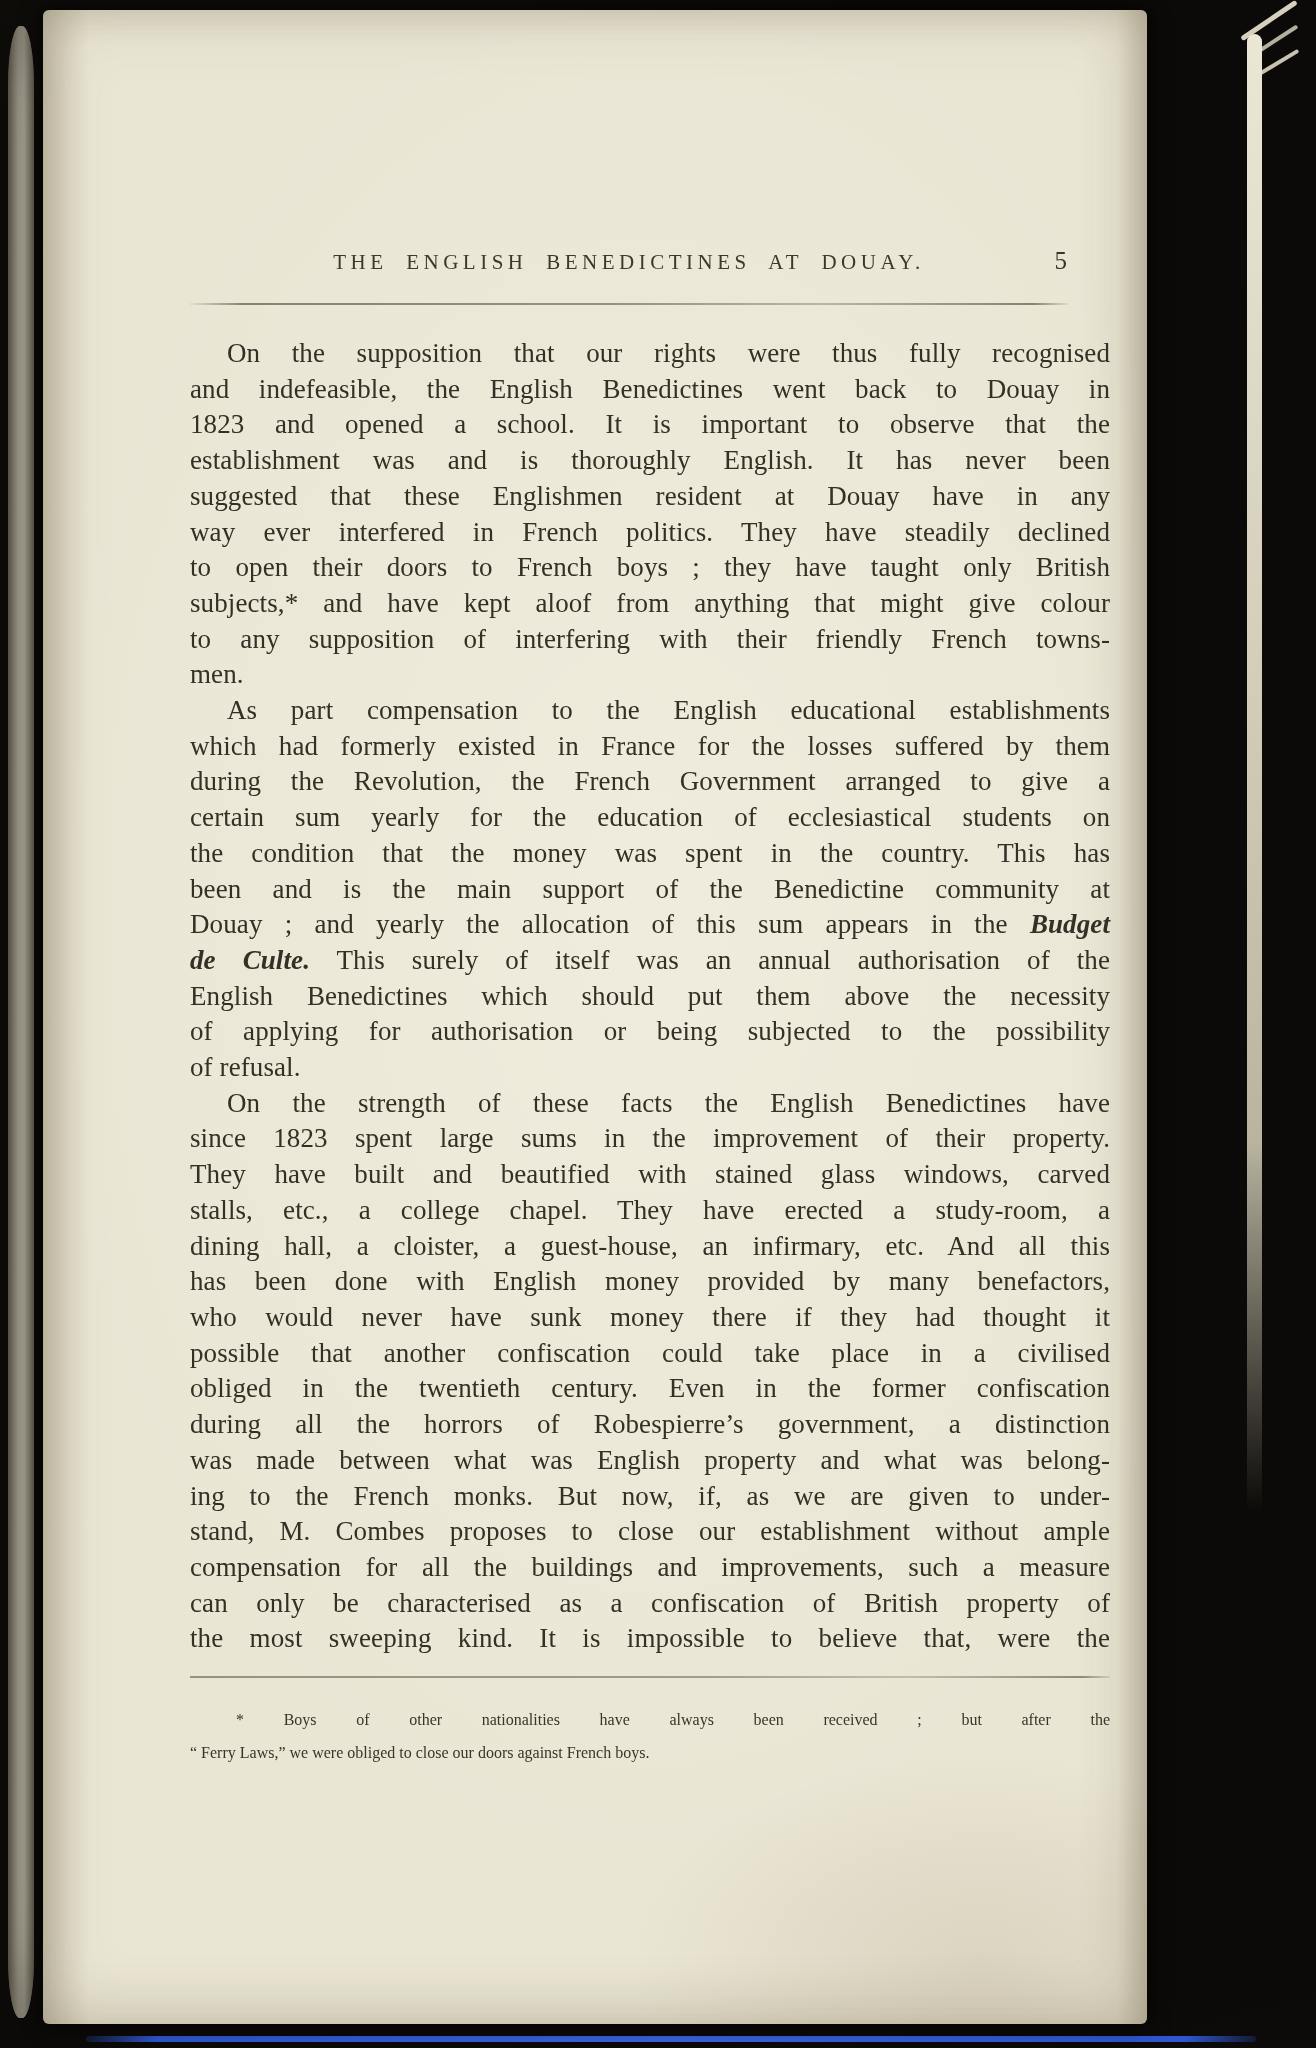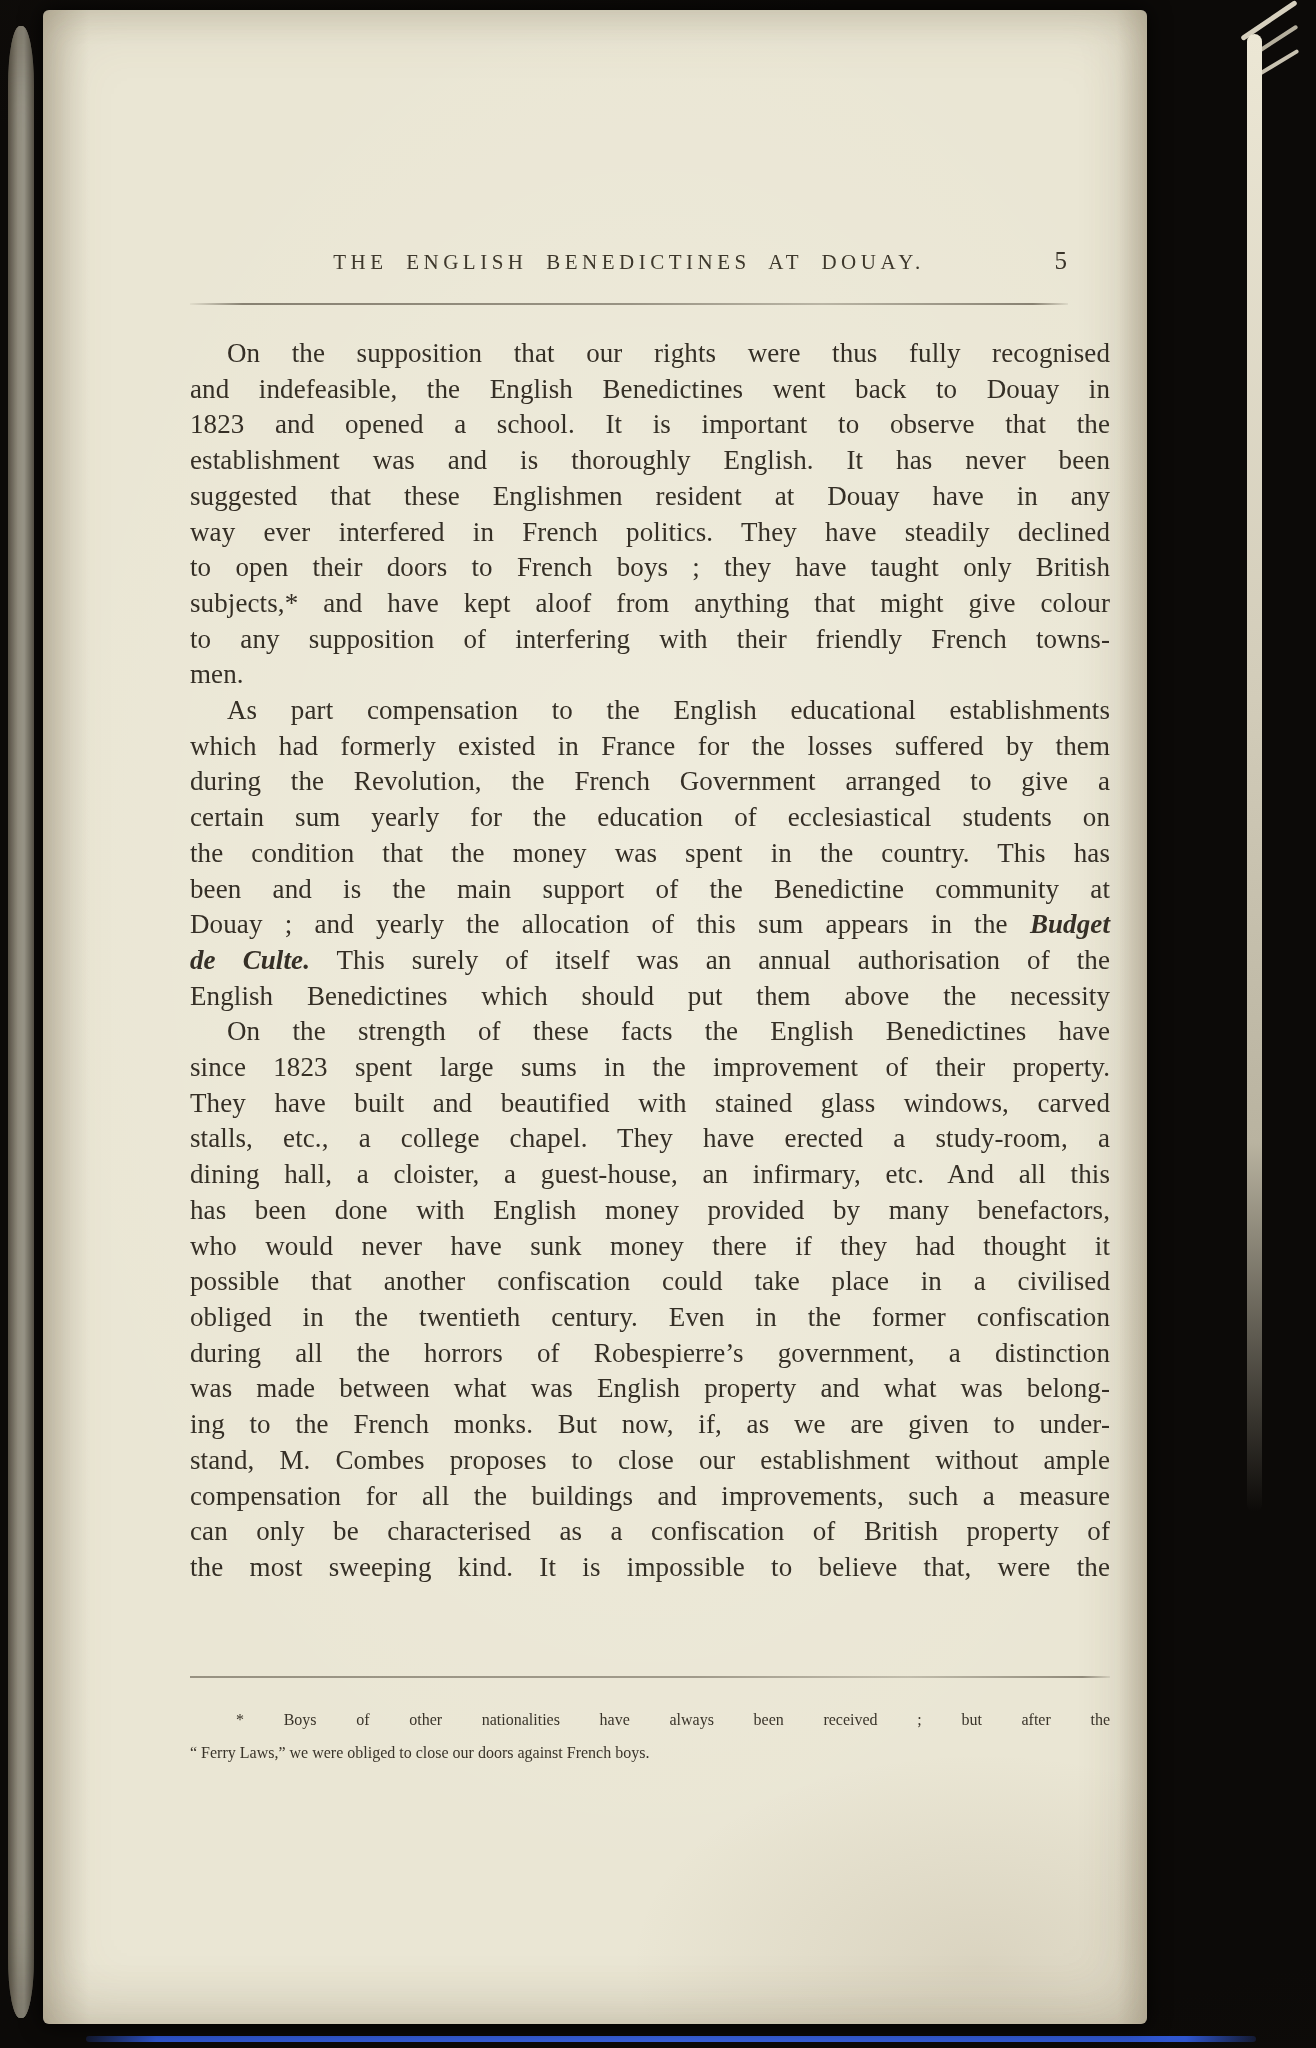--- a/index.html
+++ b/index.html
@@ -108,20 +108,22 @@
       <div>
         <div class="line first"><span>As part compensation to the English educational establishments</span></div>
         <div class="line"><span>which had formerly existed in France for the losses suffered by them</span></div>
         <div class="line"><span>during the Revolution, the French Government arranged to give a</span></div>
         <div class="line"><span>certain sum yearly for the education of ecclesiastical students on</span></div>
         <div class="line"><span>the condition that the money was spent in the country. This has</span></div>
         <div class="line"><span>been and is the main support of the Benedictine community at</span></div>
         <div class="line"><span>Douay ; and yearly the allocation of this sum appears in the </span><span class="ital">Budget</span></div>
         <div class="line"><span class="ital">de Culte.</span><span> This surely of itself was an annual authorisation of the</span></div>
         <div class="line"><span>English Benedictines which should put them above the necessity</span></div>
+        <div class="line"><span>of applying for authorisation or being subjected to the possibility</span></div>
+        <div class="line no-just"><span>of refusal.</span></div>
       </div>
       <div>
         <div class="line first"><span>On the strength of these facts the English Benedictines have</span></div>
         <div class="line"><span>since 1823 spent large sums in the improvement of their property.</span></div>
         <div class="line"><span>They have built and beautified with stained glass windows, carved</span></div>
         <div class="line"><span>stalls, etc., a college chapel. They have erected a study-room, a</span></div>
         <div class="line"><span>dining hall, a cloister, a guest-house, an infirmary, etc. And all this</span></div>
         <div class="line"><span>has been done with English money provided by many benefactors,</span></div>
         <div class="line"><span>who would never have sunk money there if they had thought it</span></div>
         <div class="line"><span>possible that another confiscation could take place in a civilised</span></div>

